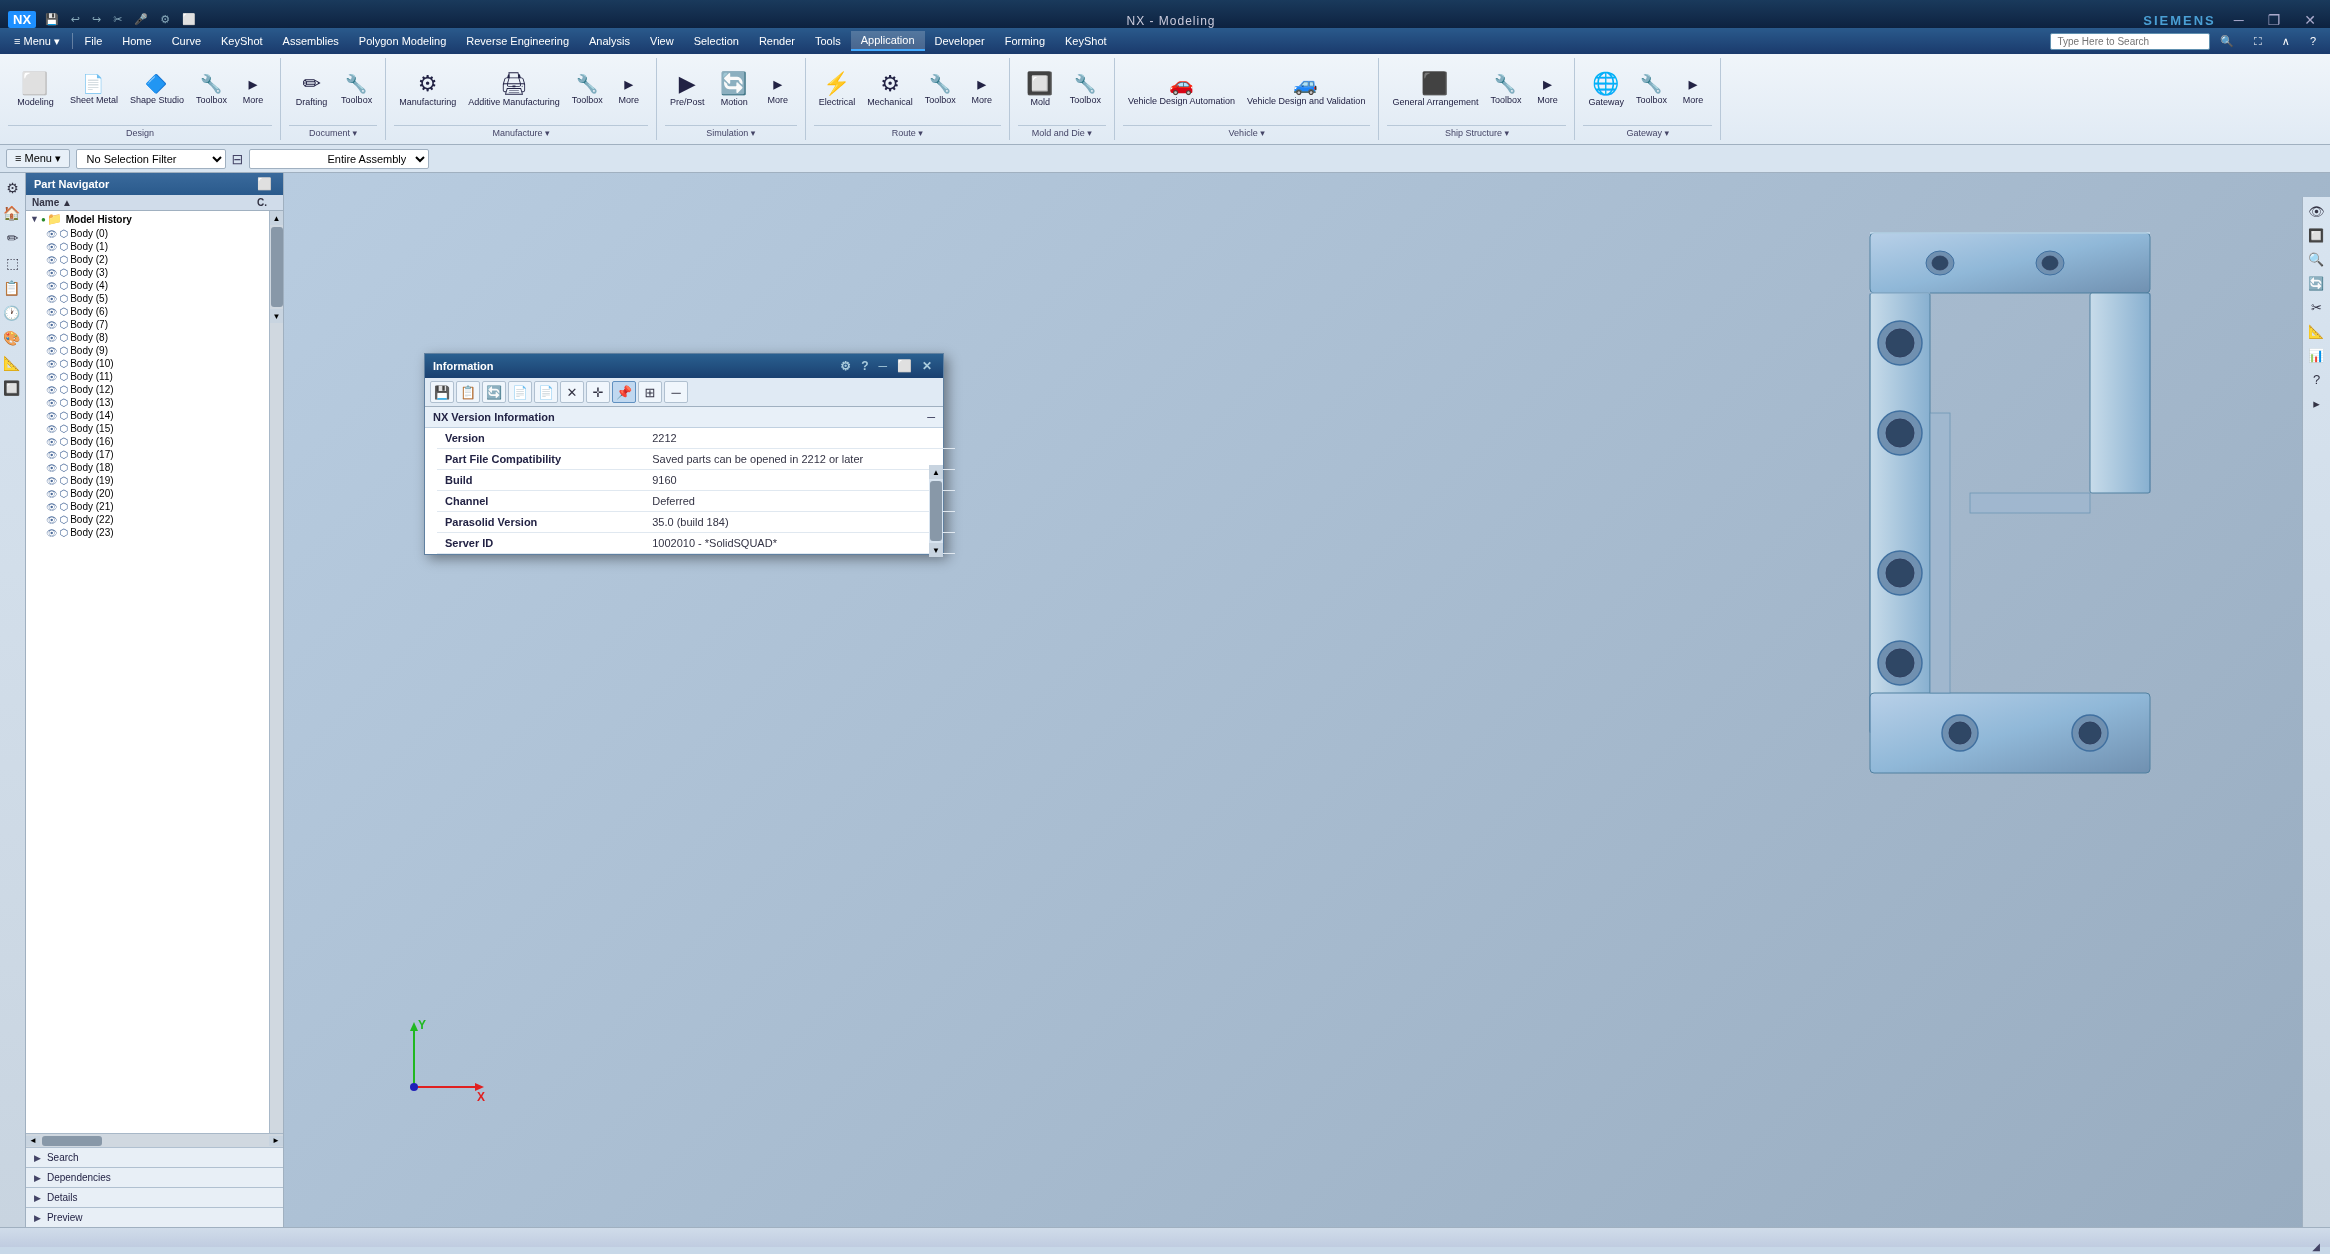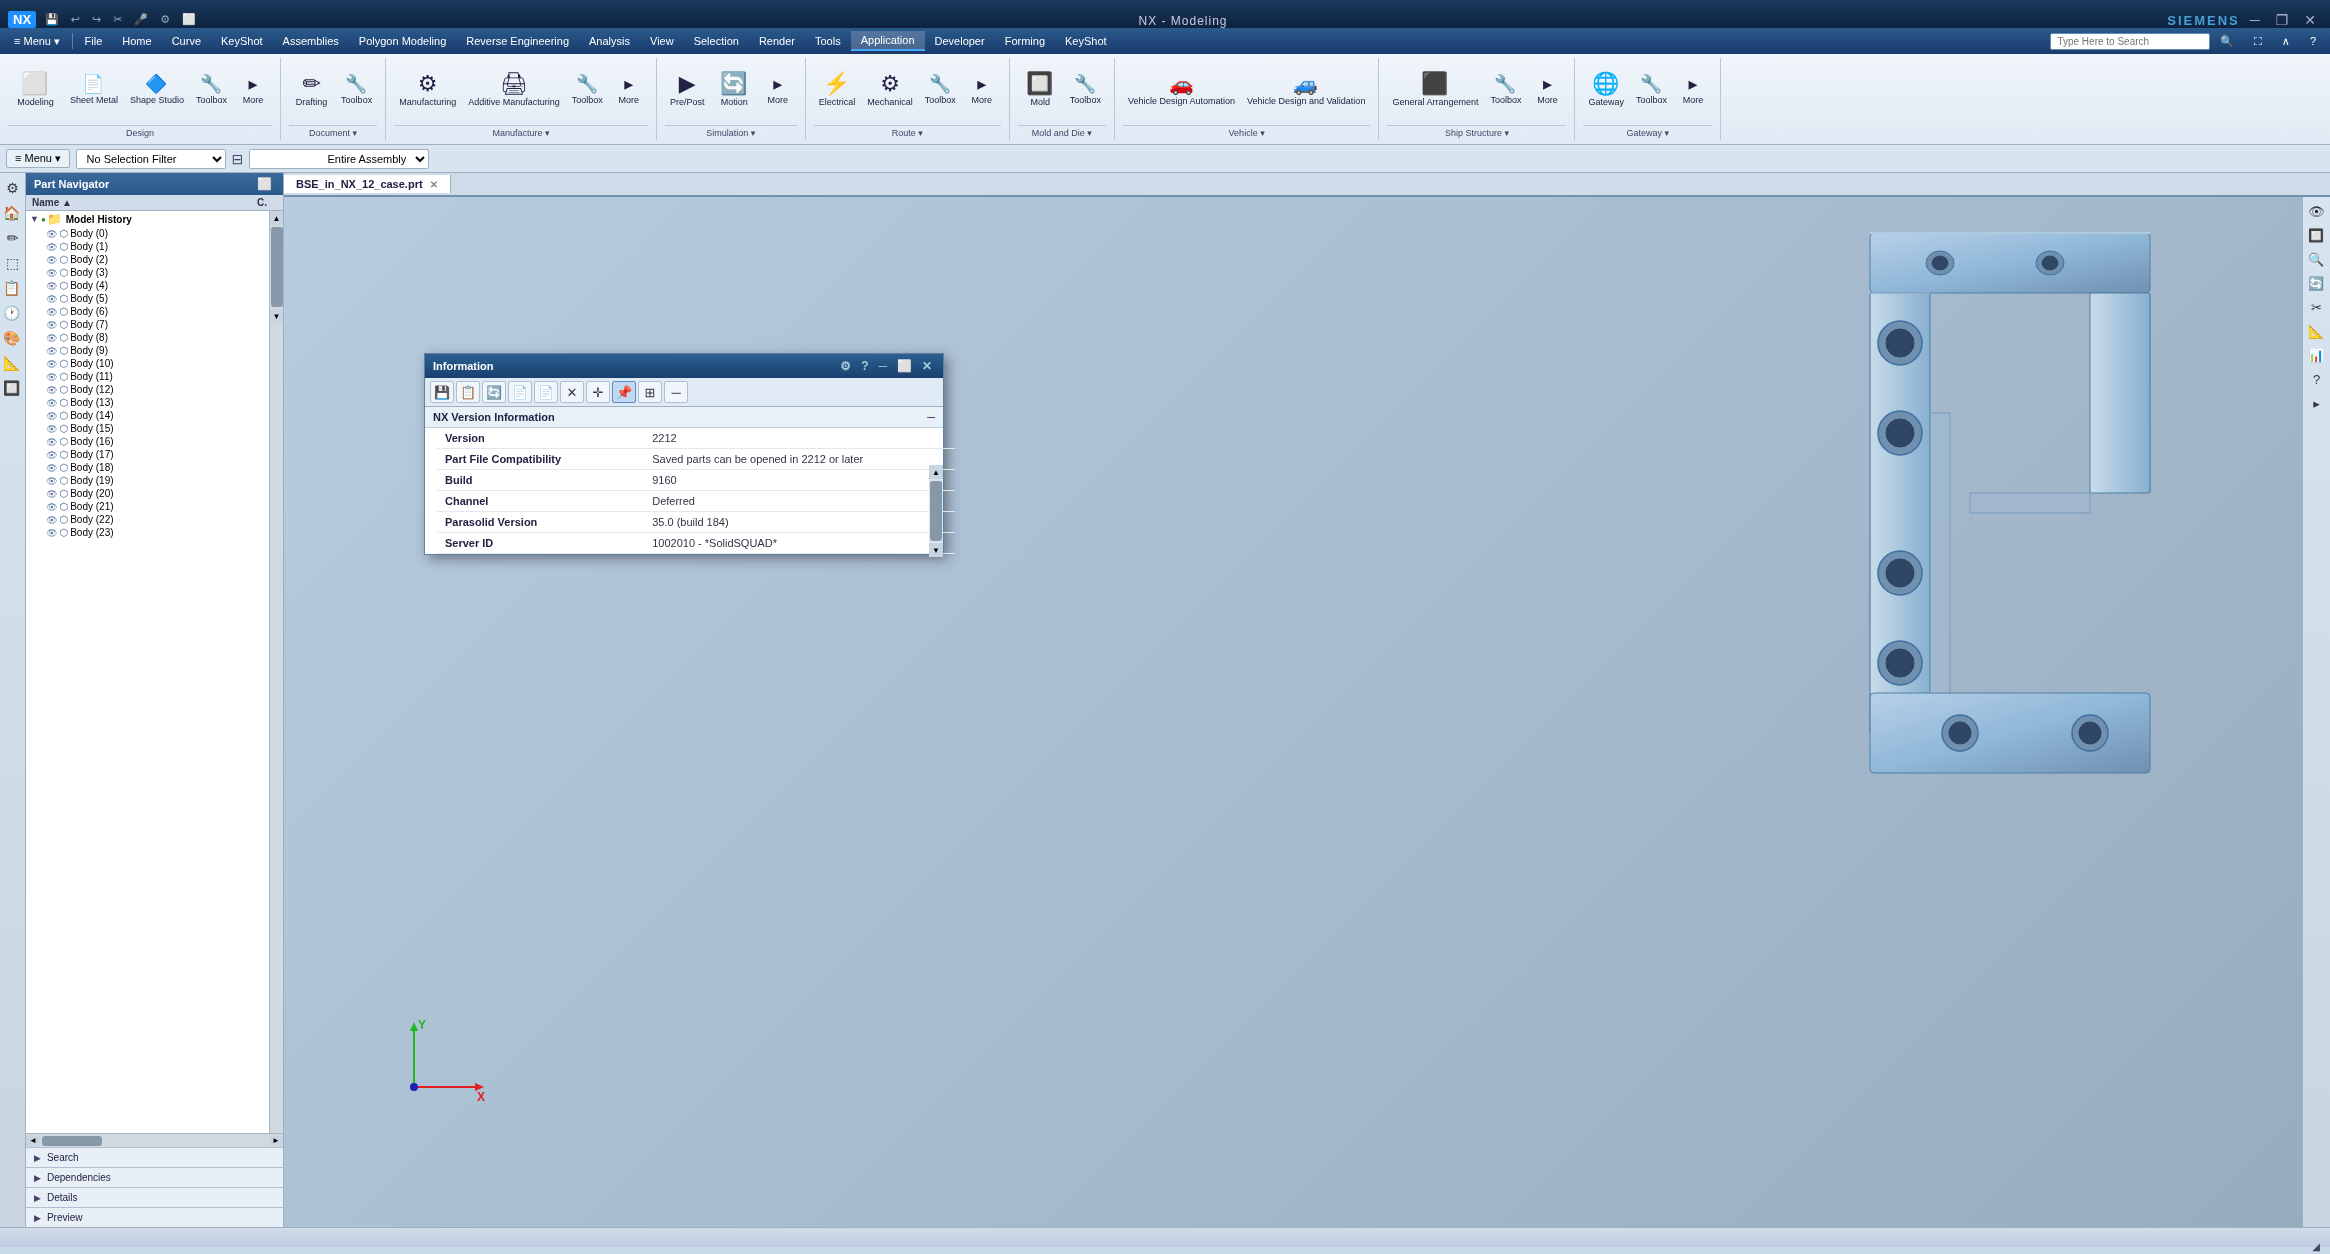--- a/index.html
+++ b/index.html
@@ -6,21 +6,21 @@
     body { font-family: 'Segoe UI', Arial, sans-serif; font-size: 11px; background: #c8d8e8; overflow: hidden; width: 2330px; height: 1254px; }
 
     
     #title-bar {
       display: flex; align-items: flex-end; justify-content: space-between;
       background: linear-gradient(to bottom, #1a3a5c, #0d2240);
       height: 28px; padding: 0 8px; color: white;
     }
     #title-bar .left { display: flex; align-items: center; gap: 6px; }
     #title-bar .center { color: #ccd; font-size: 12px; font-weight: 500; letter-spacing: 1px; }
-    #title-bar .right { display: flex; align-items: center; gap: 4px; }
+    #title-bar .right { display: flex; align-items: center; gap: 12px; }
     #title-bar .nx-logo { background: #1e90ff; color: white; font-weight: bold; font-size: 13px; padding: 1px 5px; border-radius: 2px; }
     #title-bar .win-btn { color: #aac; font-size: 14px; padding: 0 6px; cursor: pointer; }
     #title-bar .siemens { color: #4a9fd4; font-size: 13px; font-weight: bold; letter-spacing: 2px; }
     .title-icon { color: #8ab; font-size: 11px; cursor: pointer; padding: 1px 3px; }
 
     
     #menu-bar {
       display: flex; align-items: center;
       background: linear-gradient(to bottom, #2a5a8c, #1a3a6c);
       height: 26px; padding: 0 4px; color: white; font-size: 11px;
@@ -636,26 +636,20 @@
         <span>Details</span>
       </div>
       <div class="accordion-item">
         <span class="accordion-arrow">▶</span>
         <span>Preview</span>
       </div>
     </div>
   </div>
 
   <div id="viewport">
-    <div id="viewport-tab">
-      <div class="vp-tab active">
-        <span>BSE_in_NX_12_case.prt</span>
-        <span class="vp-close">✕</span>
-      </div>
-    </div>
 
 
     <div id="part-svg">
       <svg width="480" height="620" viewBox="0 0 480 620">
         <defs>
           <linearGradient id="partGrad" x1="0%" y1="0%" x2="100%" y2="100%">
             <stop offset="0%" style="stop-color:#b8d0e8;stop-opacity:1"></stop>
             <stop offset="50%" style="stop-color:#90b8d8;stop-opacity:1"></stop>
             <stop offset="100%" style="stop-color:#7090b0;stop-opacity:1"></stop>
           </linearGradient>

